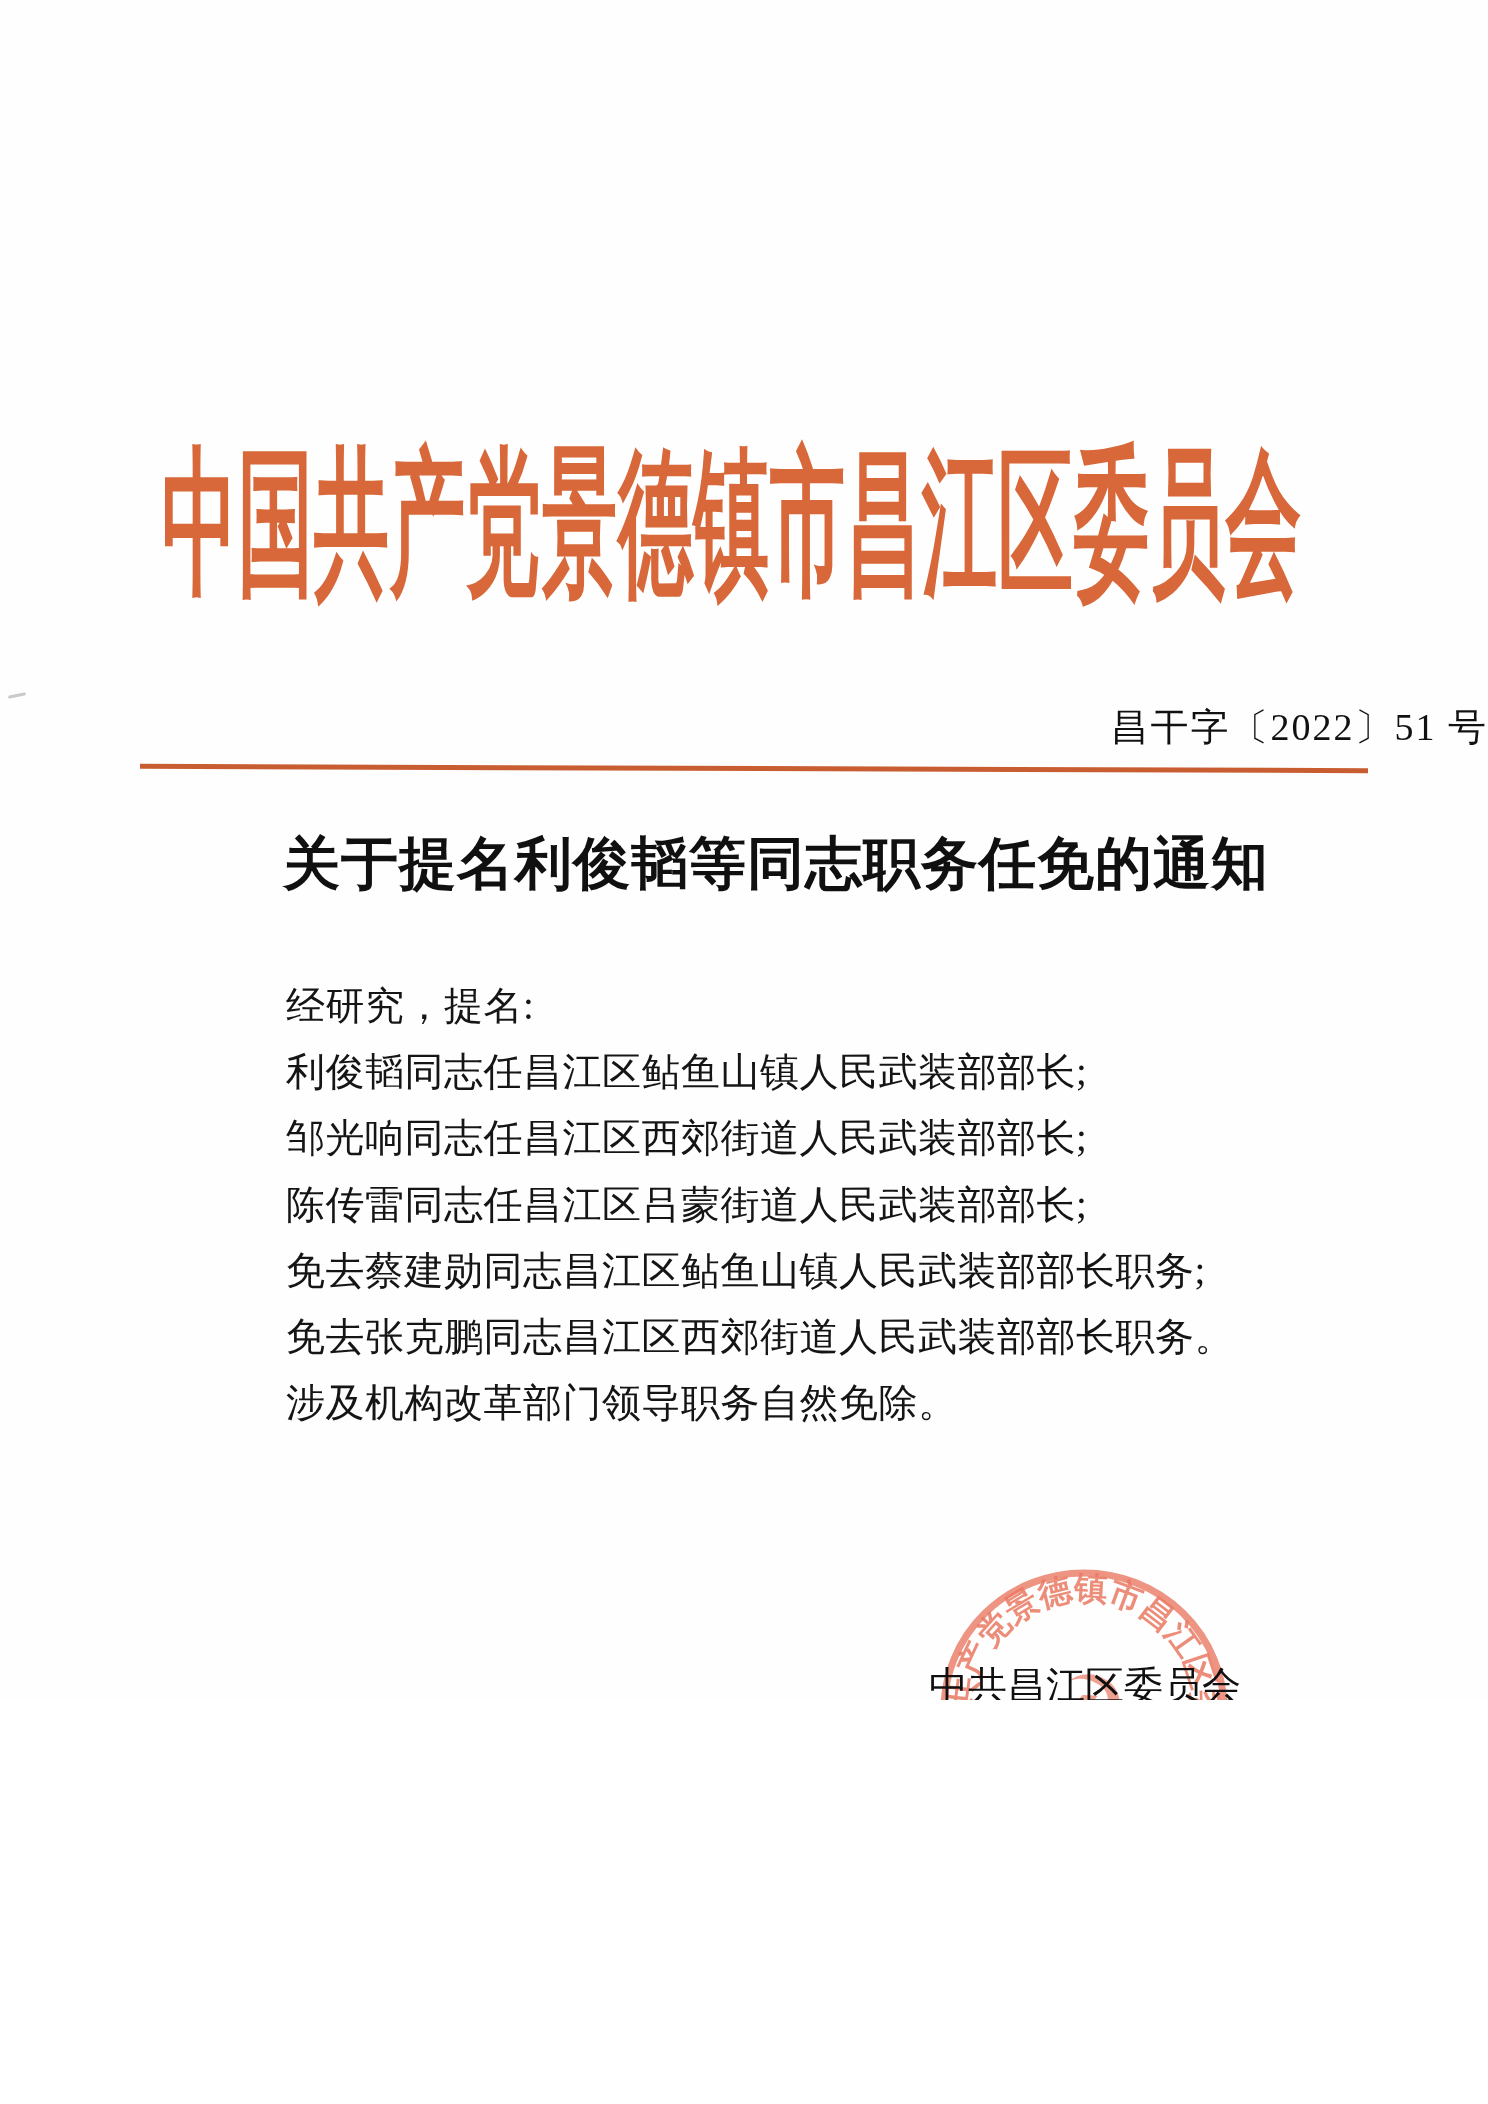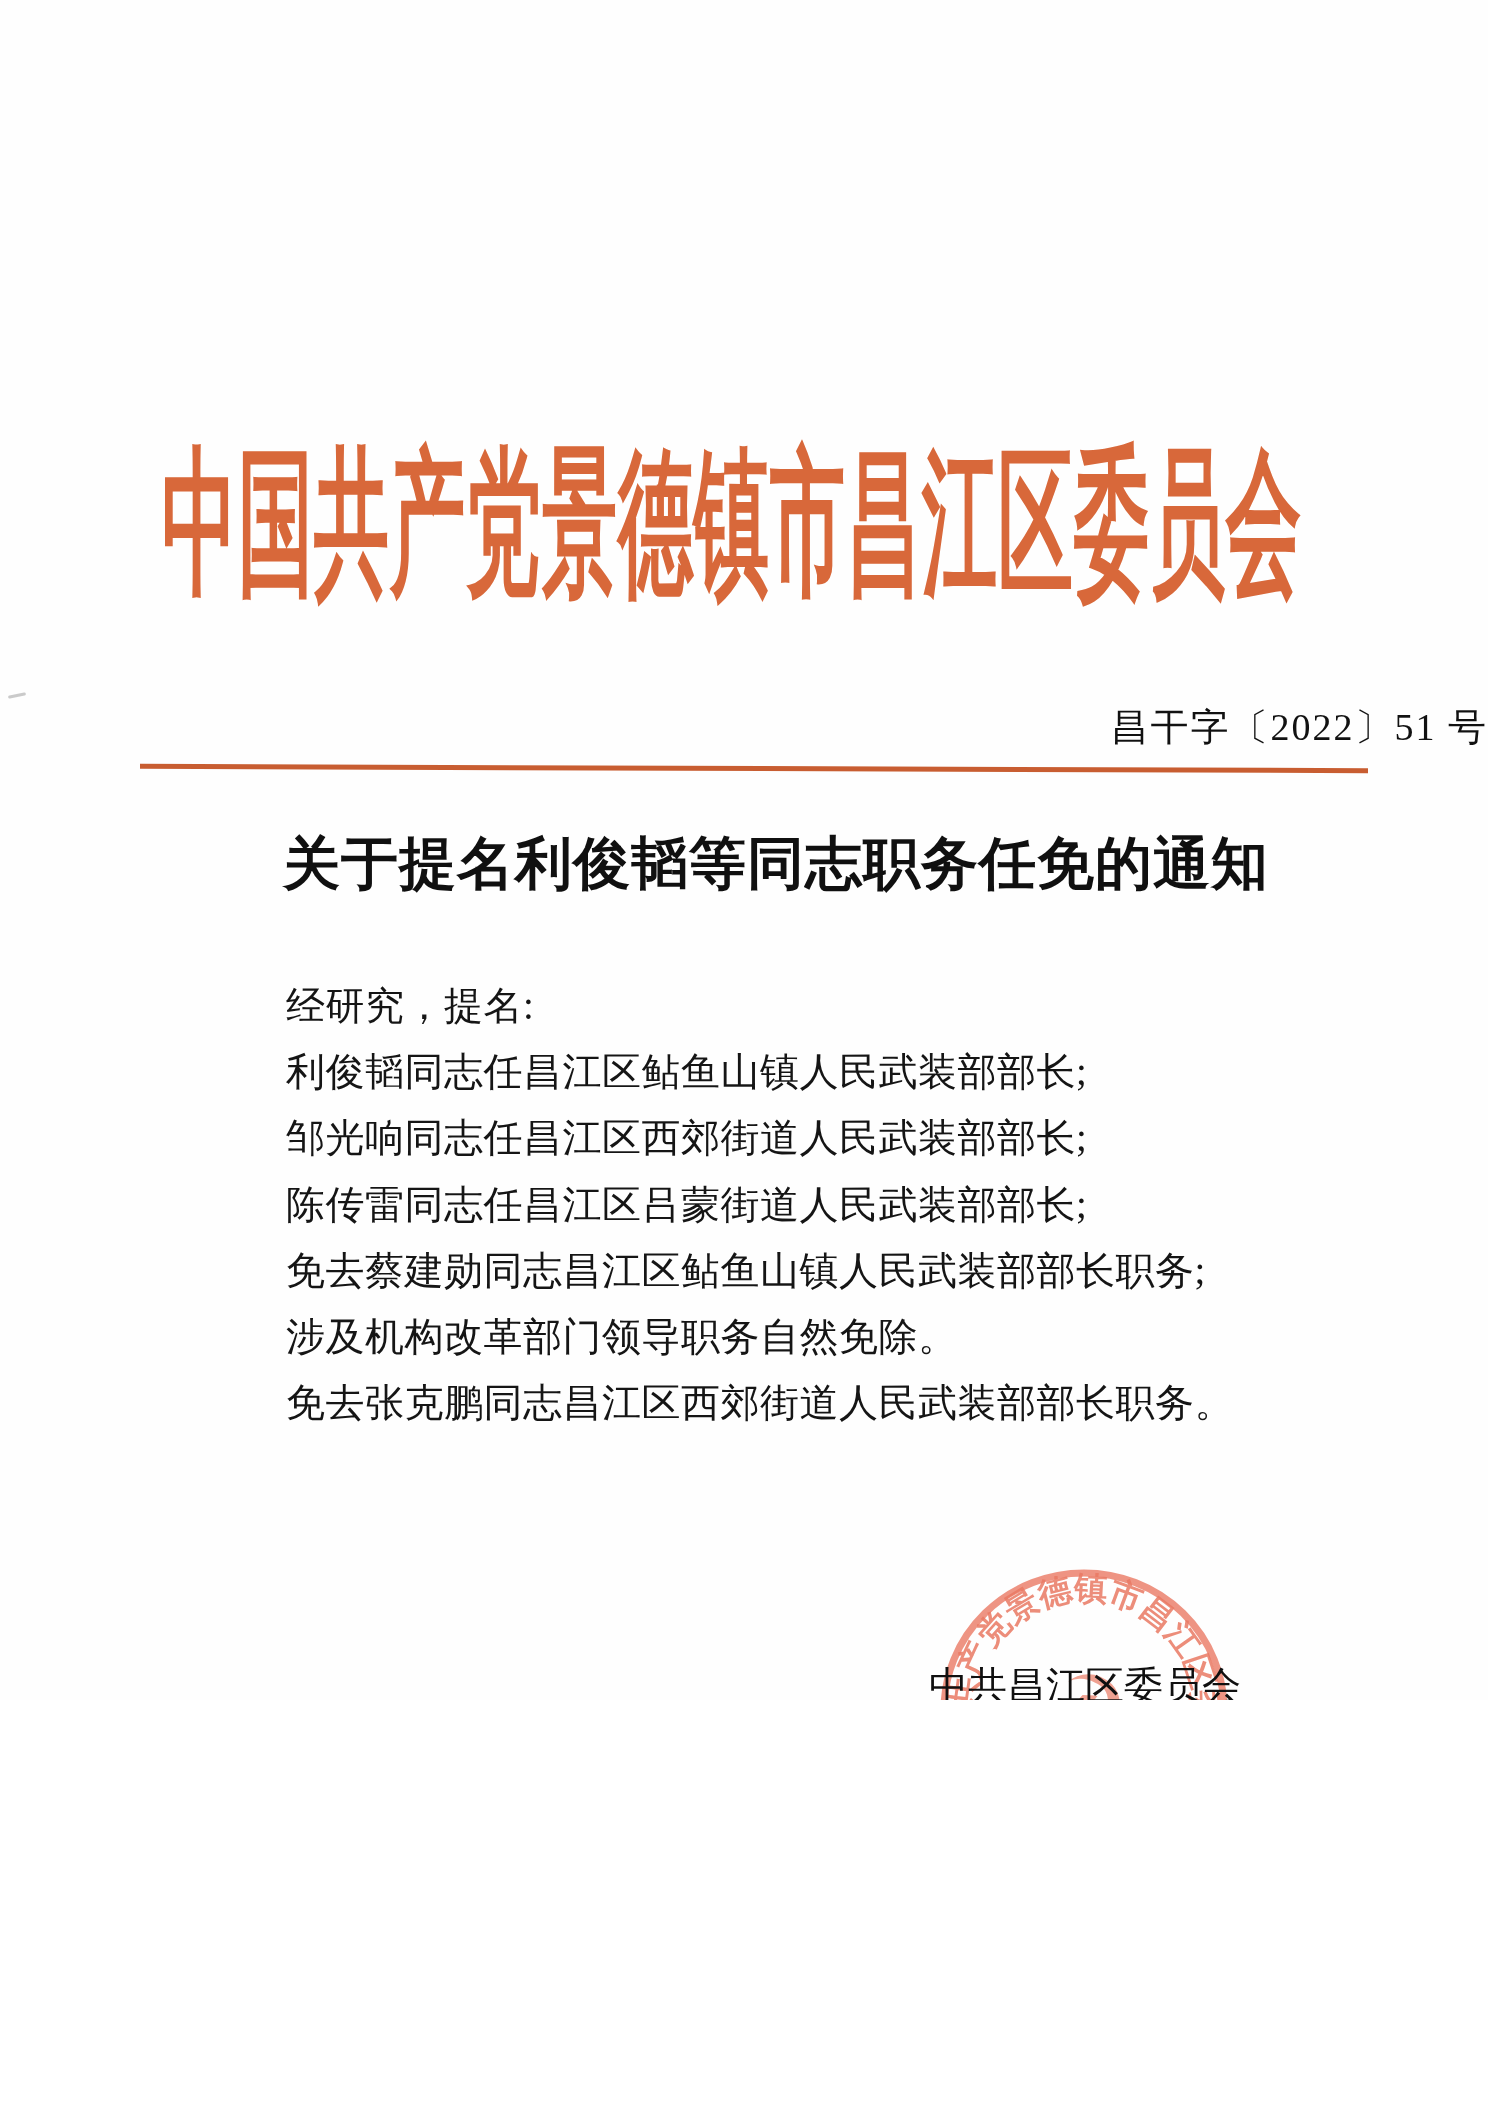--- a/index.html
+++ b/index.html
@@ -63,22 +63,22 @@
   <div id="red-rule" class="abs"></div>
 
   <div id="doc-title" class="abs">关于提名利俊韬等同志职务任免的通知</div>
 
   <div id="body-block" class="abs">
     <div class="line indent">经研究，提名:</div>
     <div class="line indent">利俊韬同志任昌江区鲇鱼山镇人民武装部部长;</div>
     <div class="line indent">邹光响同志任昌江区西郊街道人民武装部部长;</div>
     <div class="line indent">陈传雷同志任昌江区吕蒙街道人民武装部部长;</div>
     <div class="line indent">免去蔡建勋同志昌江区鲇鱼山镇人民武装部部长职务;</div>
+    <div class="line indent">免去张克鹏同志昌江区西郊街道人民武装部部长职务。</div>
     <div class="line indent">涉及机构改革部门领导职务自然免除。</div>
-    <div class="line indent">免去张克鹏同志昌江区西郊街道人民武装部部长职务。</div>
   </div>
 
   <svg id="seal" class="abs" viewBox="0 0 296 292" xmlns="http://www.w3.org/2000/svg">
     <ellipse cx="148" cy="146" rx="140" ry="137" fill="none" stroke="#e8705a" stroke-width="7" opacity="0.75"></ellipse>
     <path id="seal-arc" d="M 58 209 A 110 110 0 1 1 238 209" fill="none"></path>
     <text font-size="33" font-weight="bold" fill="#ea7a64" opacity="0.85" font-family="Liberation Serif, DejaVu Serif, serif">
       <textPath href="#seal-arc" startOffset="0" textLength="492" lengthAdjust="spacing">中国共产党景德镇市昌江区委员会</textPath>
     </text>
     <text x="148" y="189" text-anchor="middle" font-size="108" fill="#ea7a64" opacity="0.7" font-family="DejaVu Sans, sans-serif">☭</text>
   </svg>

